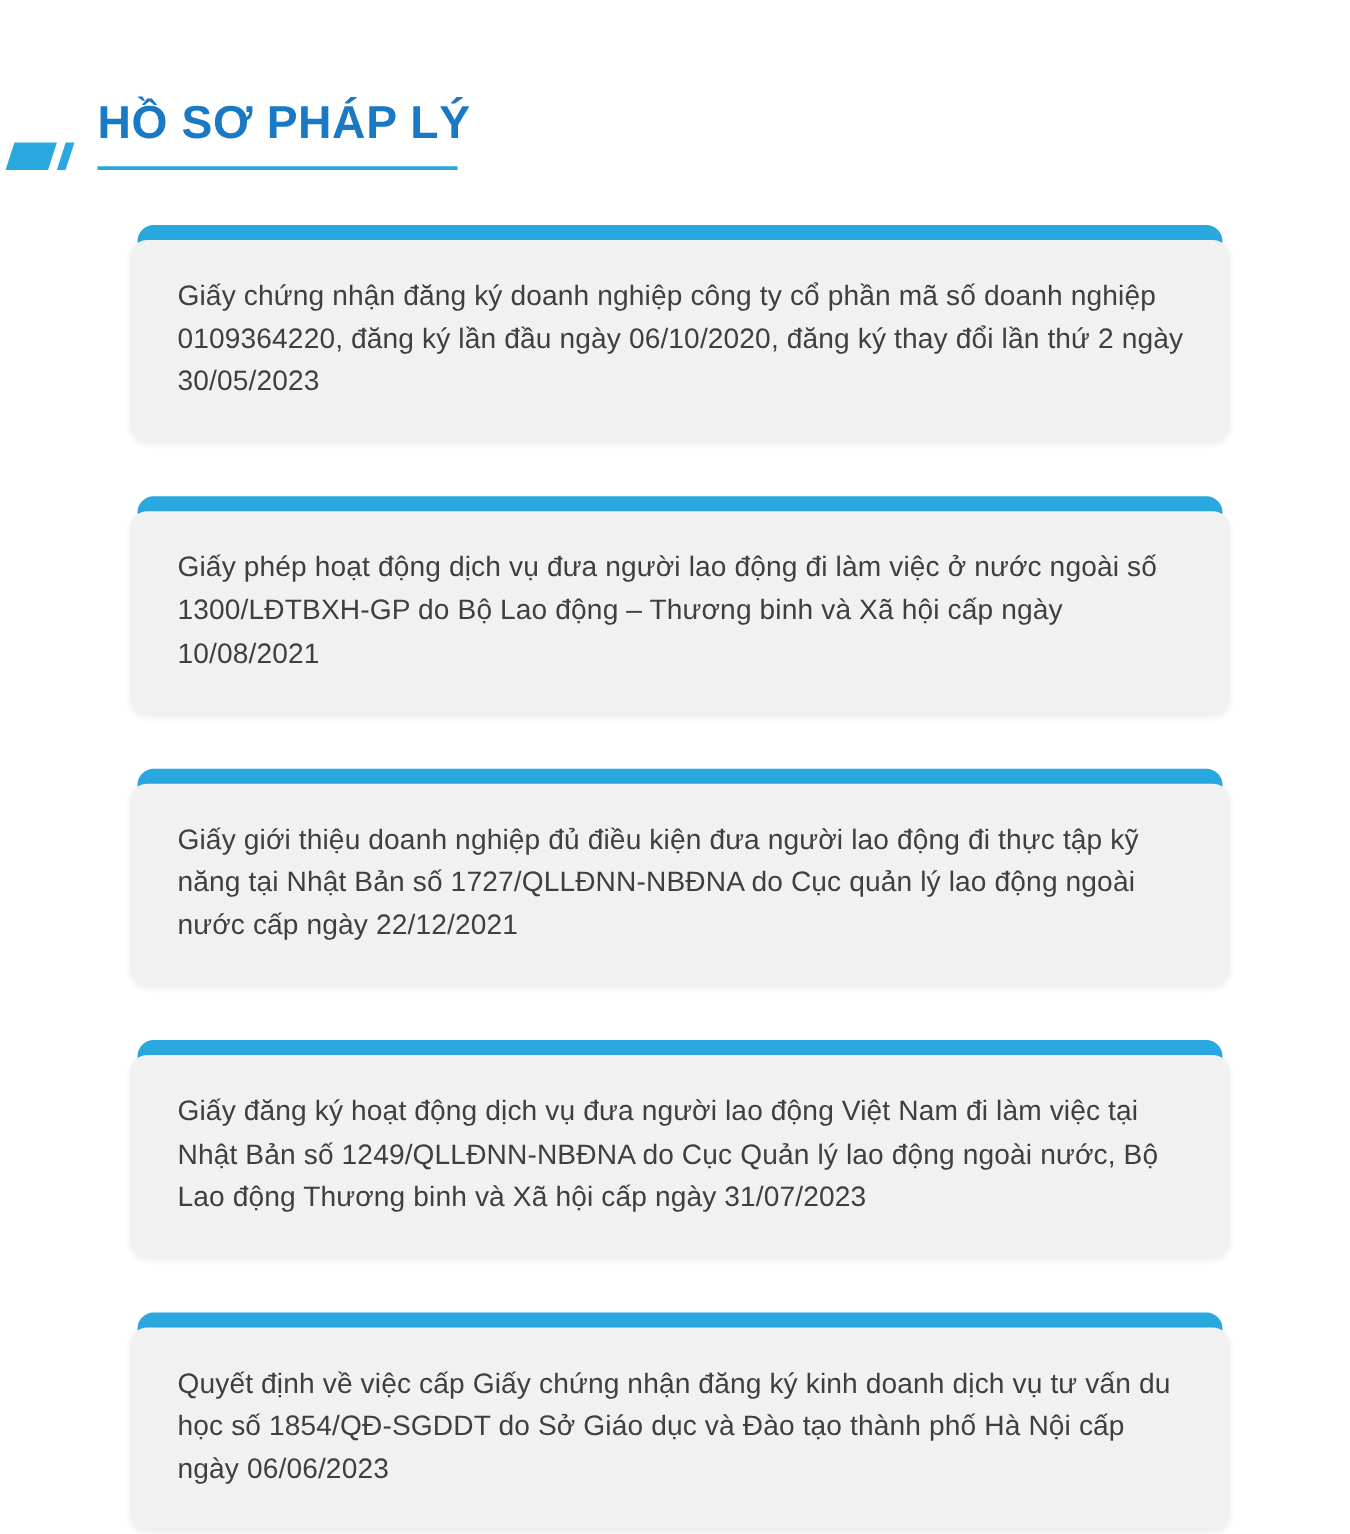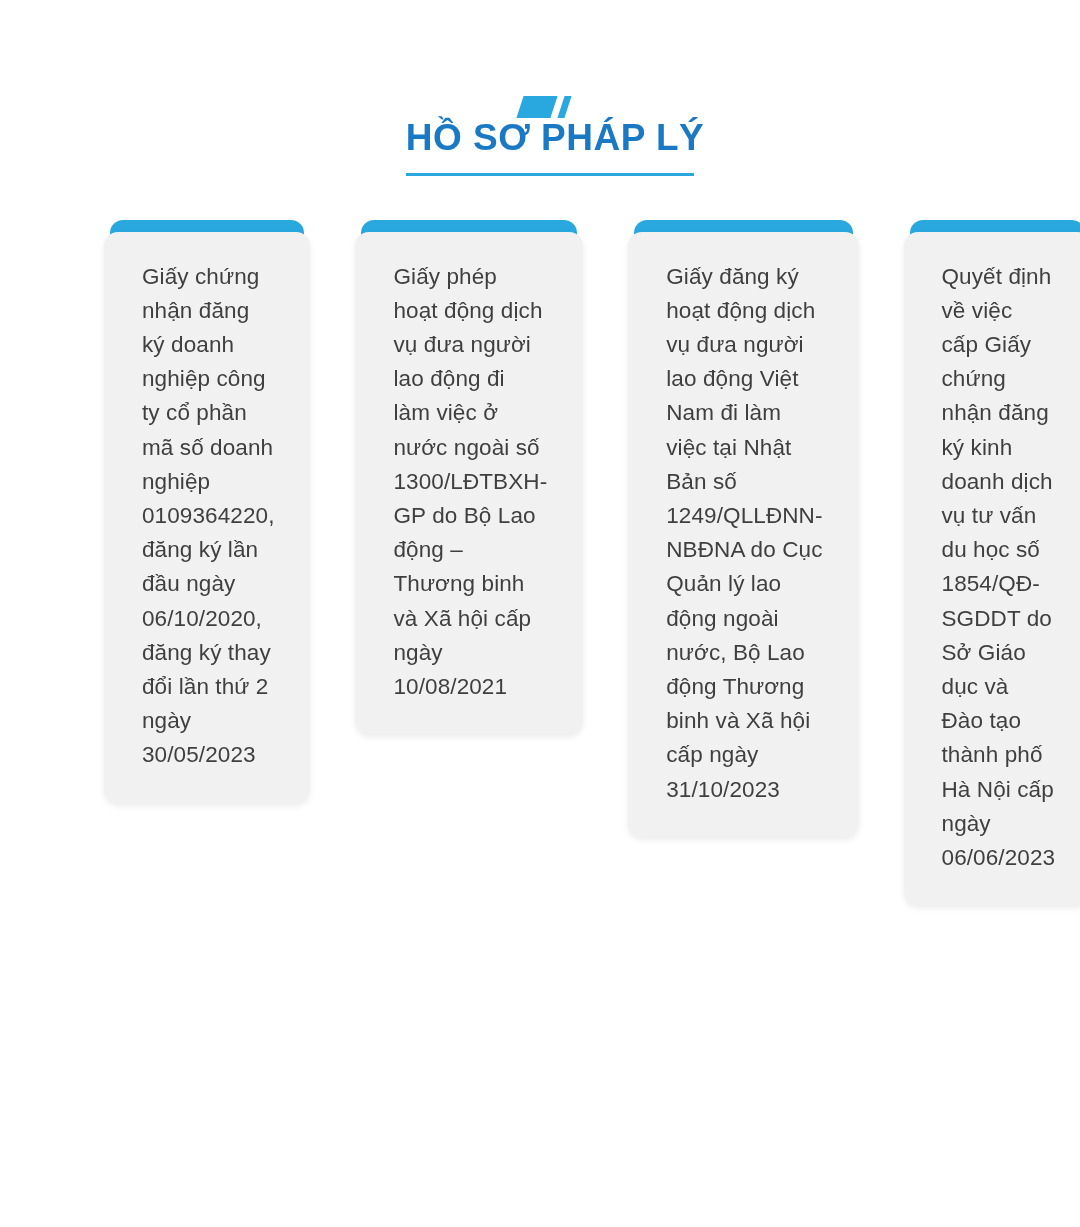--- a/index.html
+++ b/index.html
@@ -12,24 +12,23 @@
     height: 1227px;
     font-family: "Liberation Sans", sans-serif;
     color: #3d3d3d;
     position: relative;
     overflow: hidden;
   }
 
   
   .header {
     display: flex;
-    align-items: center;
+    align-items: flex-end;
     padding: 78px 0 0 0;
     margin-left: 8px;
-    flex-direction: column;
   }
   .header-mark {
     display: flex;
     align-items: center;
     margin-top: 18px;
     margin-left: 0px;
   }
   .mark-block {
     width: 34px;
     height: 22px;
@@ -59,21 +58,21 @@
     background: #29a8e0;
     width: 288px;
     margin-top: 14px;
   }
 
   
   .cards {
     margin: 44px 4px 0 0;
     padding: 0 92px 0 104px;
     display: flex;
-    flex-direction: row;
+    flex-direction: column;
     gap: 45px;
   }
   .card-text {
     font-size: 22.5px;
     line-height: 1.52;
     color: #3f3f3f;
     letter-spacing: 0.1px;
   }
 
   
@@ -121,25 +120,31 @@
     </div>
   </div>
 
   <div class="card-shell">
     <div class="strip"></div>
     <div class="body">
       <div class="card-text">Giấy phép hoạt động dịch vụ đưa người lao động đi làm việc ở nước ngoài số 1300/LĐTBXH-GP do Bộ Lao động – Thương binh và Xã hội cấp ngày 10/08/2021</div>
     </div>
   </div>
 
+  <div class="card-shell">
+    <div class="strip"></div>
+    <div class="body">
+      <div class="card-text">Giấy giới thiệu doanh nghiệp đủ điều kiện đưa người lao động đi thực tập kỹ năng tại Nhật Bản số 1727/QLLĐNN-NBĐNA do Cục quản lý lao động ngoài nước cấp ngày 22/12/2021</div>
+    </div>
+  </div>
 
   <div class="card-shell">
     <div class="strip"></div>
     <div class="body">
-      <div class="card-text">Giấy đăng ký hoạt động dịch vụ đưa người lao động Việt Nam đi làm việc tại Nhật Bản số 1249/QLLĐNN-NBĐNA do Cục Quản lý lao động ngoài nước, Bộ Lao động Thương binh và Xã hội cấp ngày 31/10/2023</div>
+      <div class="card-text">Giấy đăng ký hoạt động dịch vụ đưa người lao động Việt Nam đi làm việc tại Nhật Bản số 1249/QLLĐNN-NBĐNA do Cục Quản lý lao động ngoài nước, Bộ Lao động Thương binh và Xã hội cấp ngày 31/07/2023</div>
     </div>
   </div>
 
   <div class="card-shell">
     <div class="strip"></div>
     <div class="body">
       <div class="card-text">Quyết định về việc cấp Giấy chứng nhận đăng ký kinh doanh dịch vụ tư vấn du học số 1854/QĐ-SGDDT do Sở Giáo dục và Đào tạo thành phố Hà Nội cấp ngày 06/06/2023</div>
     </div>
   </div>
 

